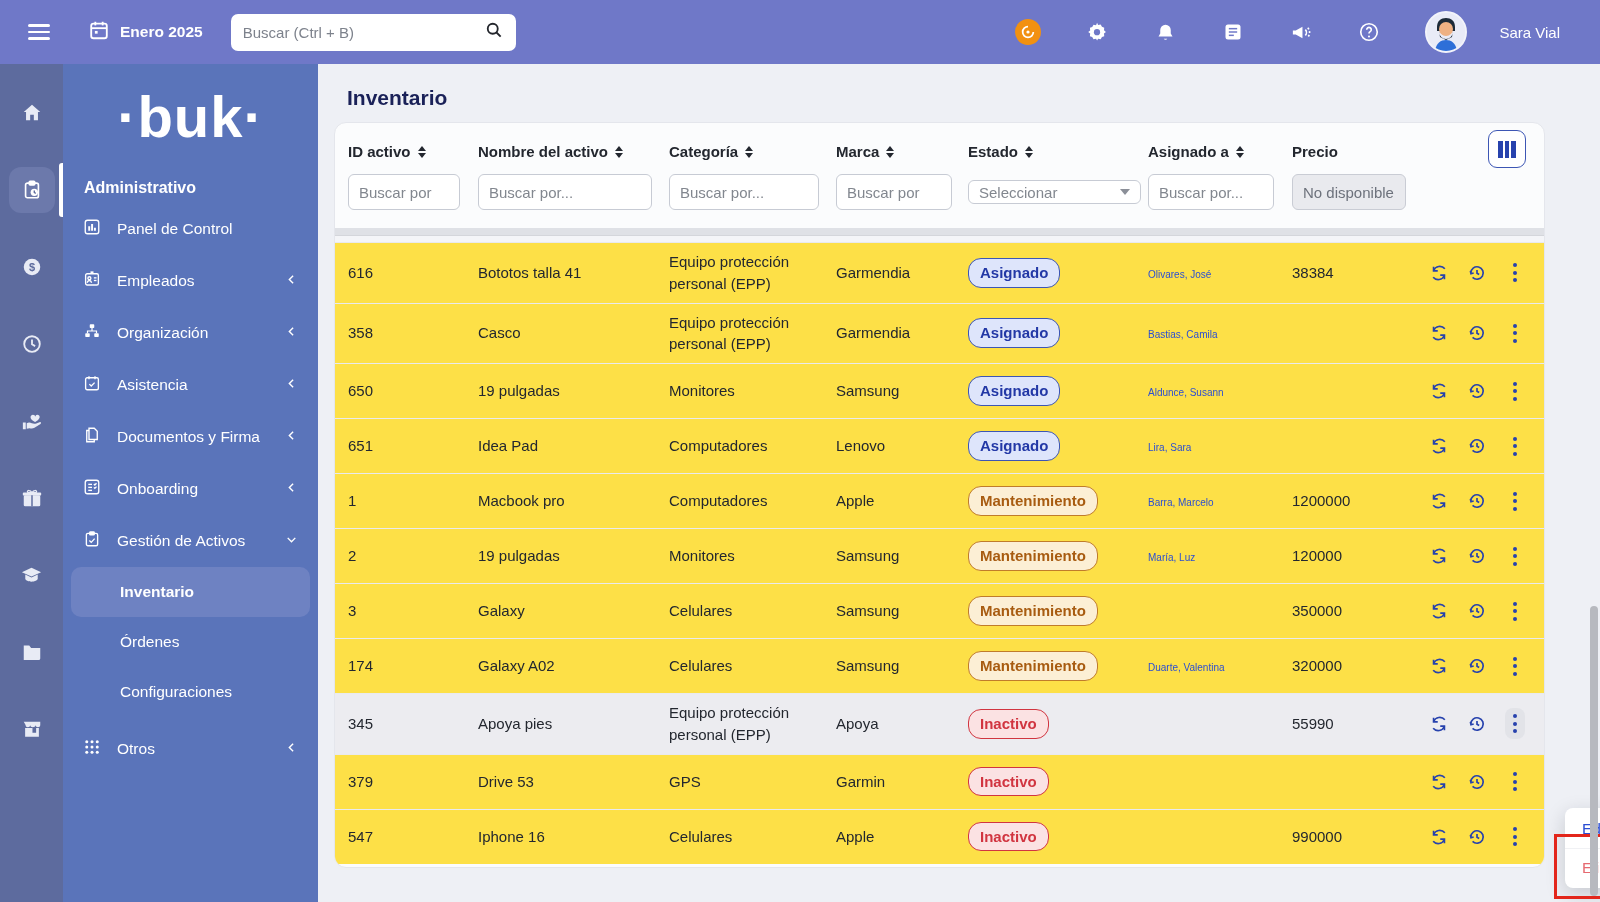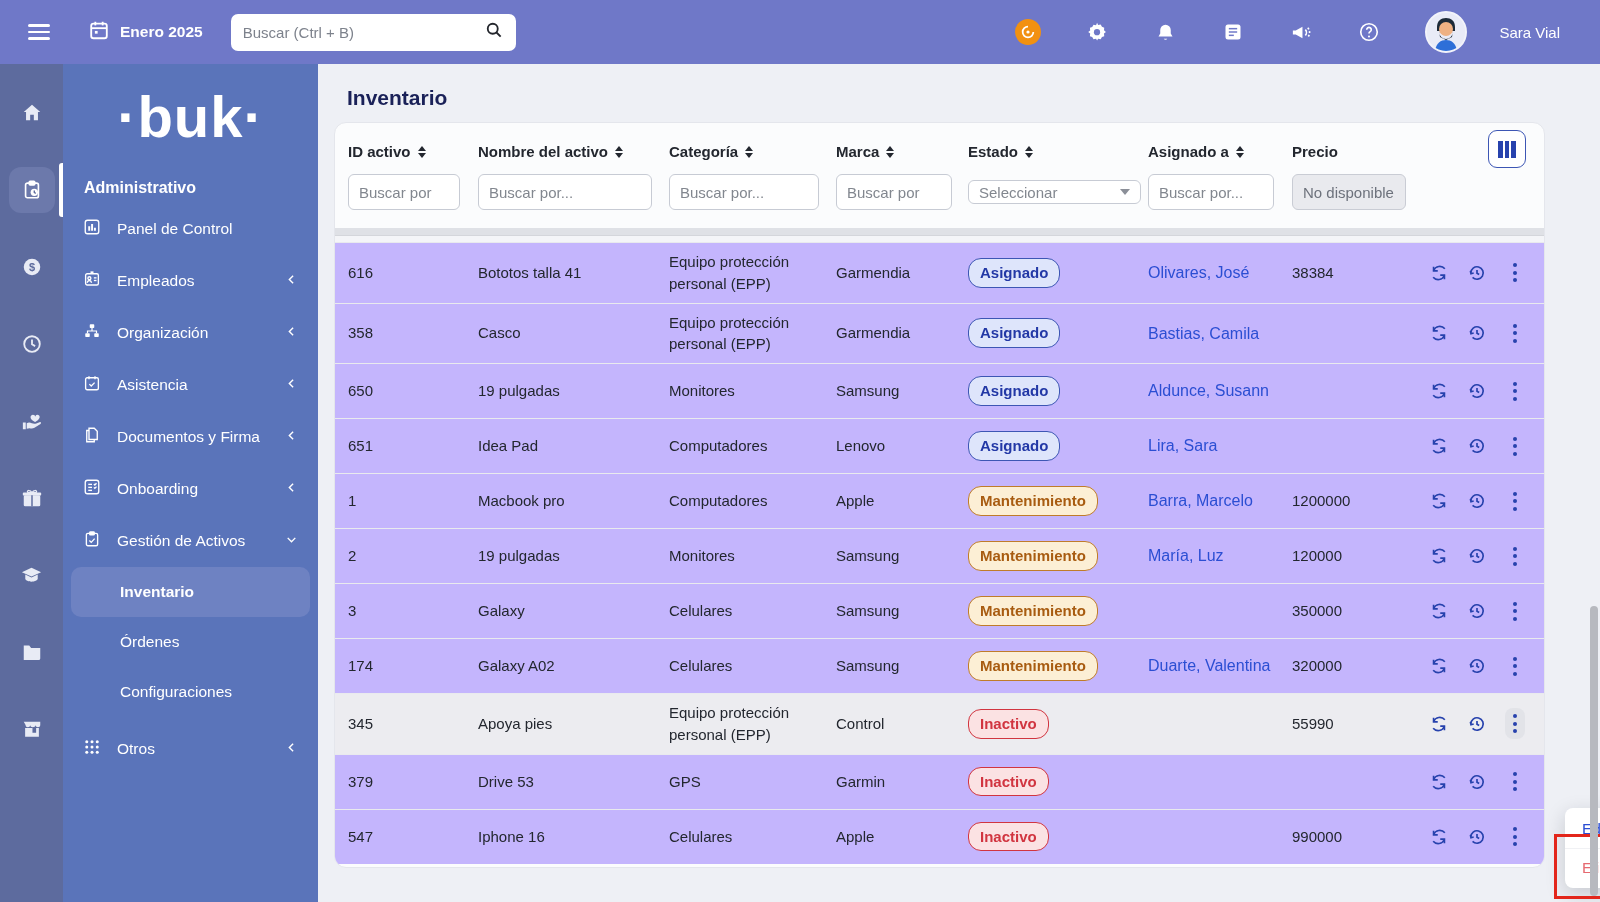--- a/index.html
+++ b/index.html
@@ -54,28 +54,28 @@
   .filters { margin-top:14px; padding-bottom:18px; }
   .f-input { height:36px; border:1px solid #c7cbd4; border-radius:6px; background:#fff; font-size:15px; color:#0369a1; padding:0 10px; outline:none; font-family:inherit; }
   .f-input::placeholder { color:#82878f; }
   .f-select { height:24px; border:1px solid #c7cbd4; border-radius:6px; background:#fff; font-size:15px; color:#82878f; padding:0 10px; display:flex; align-items:center; justify-content:space-between; cursor:pointer; }
   .caret { width:0; height:0; border-left:5px solid transparent; border-right:5px solid transparent; border-top:6px solid #8b8f98; }
   .f-disabled { background:#e9eaee; color:#6d727c; border:1px solid #c9ccd4; overflow:hidden; white-space:nowrap; }
 
   .part-row { height:8px; background:#dfe1e6; border-bottom:1px solid #d4d6db; }
   .part-row2 { height:6px; background:#f4f5f8; }
 
-  .trow { border-top:1px solid #e9eaee; min-height:55px; padding-top:8px; padding-bottom:8px; background:#c4b5fd; }
+  .trow { border-top:1px solid #e9eaee; min-height:55px; padding-top:8px; padding-bottom:8px; background:#fde047; }
   .trow.hl { background:#ececf0; }
   .cell { font-size:15px; color:#23272f; padding-right:12px; line-height:1.45; }
   .badge { display:inline-block; font-size:15px; font-weight:700; padding:3px 11px; border-radius:13px; border:1.5px solid; white-space:nowrap; }
   .badge.asignado { color:#2338a6; border-color:#3d56b4; background:#dee5fb; }
   .badge.mantenimiento { color:#a85c11; border-color:#c07c2a; background:#fcefd5; }
   .badge.inactivo { color:#d13540; border-color:#d13540; background:#fbe2e3; }
-  .alink { color:#2b4ed3; text-decoration:none; font-size:16px; cursor:pointer; }
+  .alink { color:#2b4ed3; text-decoration:none; font-size:10px; cursor:pointer; }
   .actions { display:flex; align-items:center; justify-content:flex-end; gap:18px; padding-right:6px; }
   .aicon { cursor:pointer; display:flex; align-items:center; justify-content:center; }
   .kebab { display:flex; flex-direction:column; gap:3.5px; padding:6px 8px; border-radius:8px; }
   .kebab b { width:4px; height:4px; border-radius:50%; background:#2742ad; }
   .kebab.hot { background:#e2e3e8; }
 
   
   .cols-btn { position:absolute; top:7px; right:18px; width:38px; height:38px; border:1.5px solid #3d56b4; border-radius:9px; background:#fff; display:flex; align-items:center; justify-content:center; gap:2px; cursor:pointer; }
   .cols-btn i { width:4.5px; height:17px; background:#2742ad; display:block; }
   .ctx-menu { position:absolute; left:1247px; top:744px; width:291px; background:#fff; border-radius:8px; box-shadow:0 6px 20px rgba(20,25,40,.18); z-index:55; padding:2px 0; }
@@ -677,21 +677,21 @@
                 <b></b>
                 <b></b>
               </span>
     </div>
   </div>
 
   <div class="grid trow hl">
     <div class="cell c-id">345</div>
     <div class="cell c-name">Apoya pies</div>
     <div class="cell c-cat">Equipo protección personal (EPP)</div>
-    <div class="cell c-brand">Control</div>
+    <div class="cell c-brand">Apoya</div>
     <div class="cell"><span class="badge inactivo">Inactivo</span></div>
     <div class="cell"></div>
     <div class="cell c-price">55990</div>
     <div class="actions">
       <span class="aicon">
         <svg width="20" height="20" viewBox="0 0 24 24" fill="none" stroke="#2742ad" stroke-width="2">
                   <path d="M19 7a8 8 0 0 0-13.5 2"></path>
                   <polyline points="5.5,4.5 5.5,9.5 10.5,9.5" fill="none"></polyline>
                   <path d="M5 17a8 8 0 0 0 13.5-2"></path>
                   <polyline points="18.5,19.5 18.5,14.5 13.5,14.5" fill="none"></polyline>

